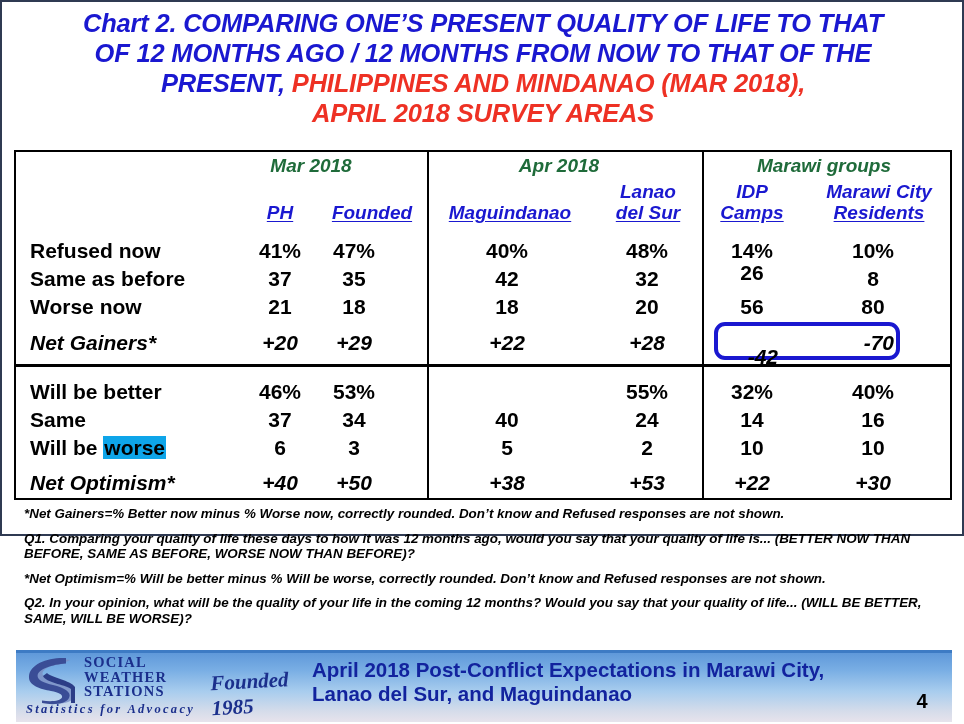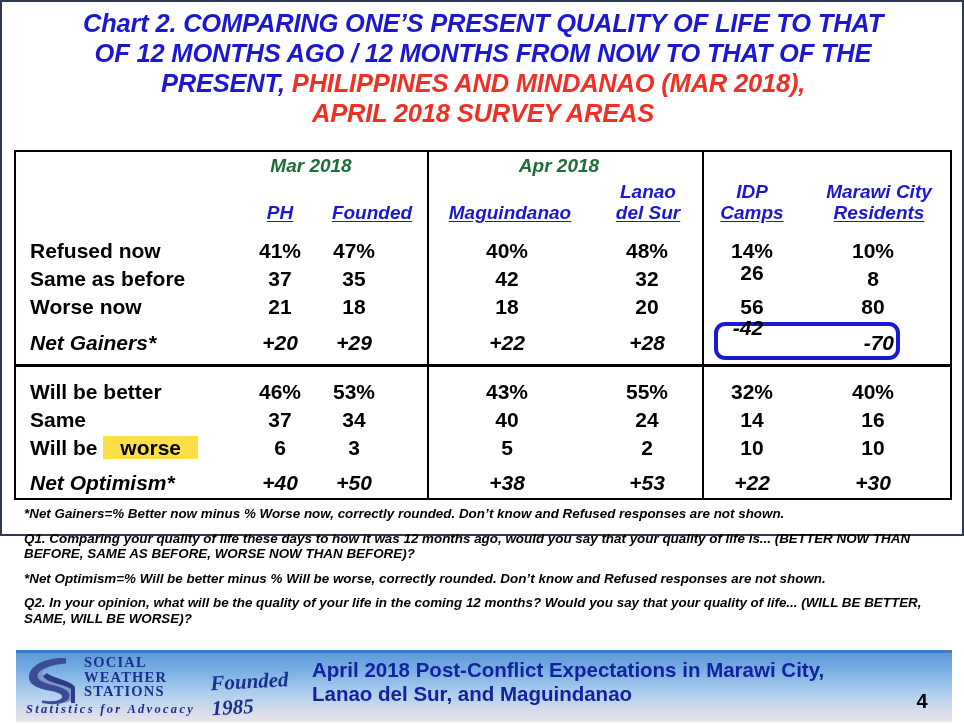--- a/index.html
+++ b/index.html
@@ -66,21 +66,21 @@
   #ch-lanao{left:592px;top:179px;width:108px;}
   #ch-idp{left:700px;top:179px;width:100px;}
   #ch-marawicity{left:800px;top:179px;width:154px;}
 
   
   .rowlabel{
     position:absolute;left:28px;
     font-weight:bold;font-size:21px;color:#000;white-space:nowrap;
   }
   .rowlabel.net{font-style:italic;}
-  .hl{background:#fde047;padding:0 17px;}
+  .hl{background:#0ea5e9;padding:0 1px;}
 
   .cell{
     position:absolute;
     font-weight:bold;font-size:21px;color:#000;text-align:center;
   }
   .cell.net{font-style:italic;}
 
   
   .c0{left:240px;width:76px;}
   .c1{left:314px;width:76px;}
@@ -159,20 +159,21 @@
     <span class="ln">
       <span>PRESENT, </span><span class="red">PHILIPPINES AND MINDANAO (MAR 2018),</span>
     </span>
     <span class="ln red">
       <span>APRIL 2018 SURVEY AREAS</span>
     </span>
   </div>
 
   <div class="grp" id="grp-mar">Mar 2018</div>
   <div class="grp" id="grp-apr">Apr 2018</div>
+  <div class="grp" id="grp-marawi">Marawi groups</div>
 
   <div class="colhead" id="ch-ph">
     <u>PH</u>
   </div>
   <div class="colhead" id="ch-mindanao">
     <u>Founded</u>
   </div>
   <div class="colhead" id="ch-maguindanao">
     <u>Maguindanao</u>
   </div>
@@ -224,27 +225,26 @@
   <div class="cell c3" style="top:293px">20</div>
   <div class="cell c4" style="top:293px">56</div>
   <div class="cell c5" style="top:293px">80</div>
 
   <div class="rowlabel net" style="top:329px">Net Gainers*</div>
   <div class="cell c0 net" style="top:329px">+20</div>
   <div class="cell c1 net" style="top:329px">+29</div>
   <div class="cell c2 net" style="top:329px">+22</div>
   <div class="cell c3 net" style="top:329px">+28</div>
   <div id="netbox"></div>
-  <div class="cell net" style="top:314px;left:716px;width:60px;text-align:center">-42</div>
+  <div class="cell net" style="top:343px;left:716px;width:60px;text-align:right">-42</div>
   <div class="cell net" style="top:329px;left:826px;width:66px;text-align:right">-70</div>
 
   <div class="rowlabel" style="top:378px">Will be better</div>
   <div class="cell c0" style="top:378px">46%</div>
   <div class="cell c1" style="top:378px">53%</div>
-  <div class="cell c2" style="top:378px">43%</div>
   <div class="cell c3" style="top:378px">55%</div>
   <div class="cell c4" style="top:378px">32%</div>
   <div class="cell c5" style="top:378px">40%</div>
 
   <div class="rowlabel" style="top:406px">Same</div>
   <div class="cell c0" style="top:406px">37</div>
   <div class="cell c1" style="top:406px">34</div>
   <div class="cell c2" style="top:406px">40</div>
   <div class="cell c3" style="top:406px">24</div>
   <div class="cell c4" style="top:406px">14</div>

